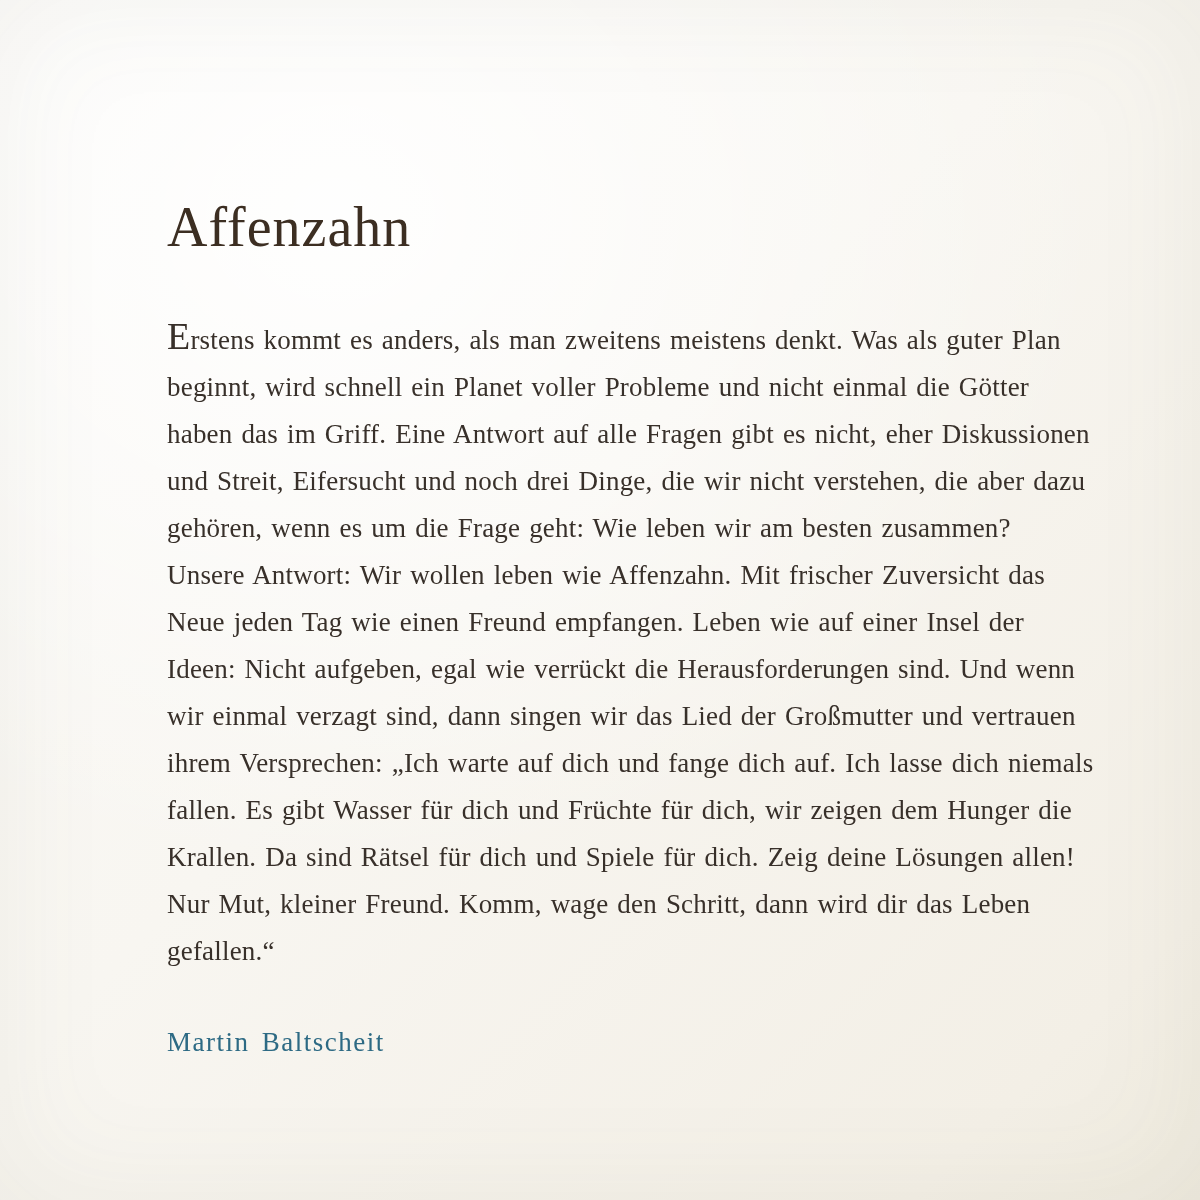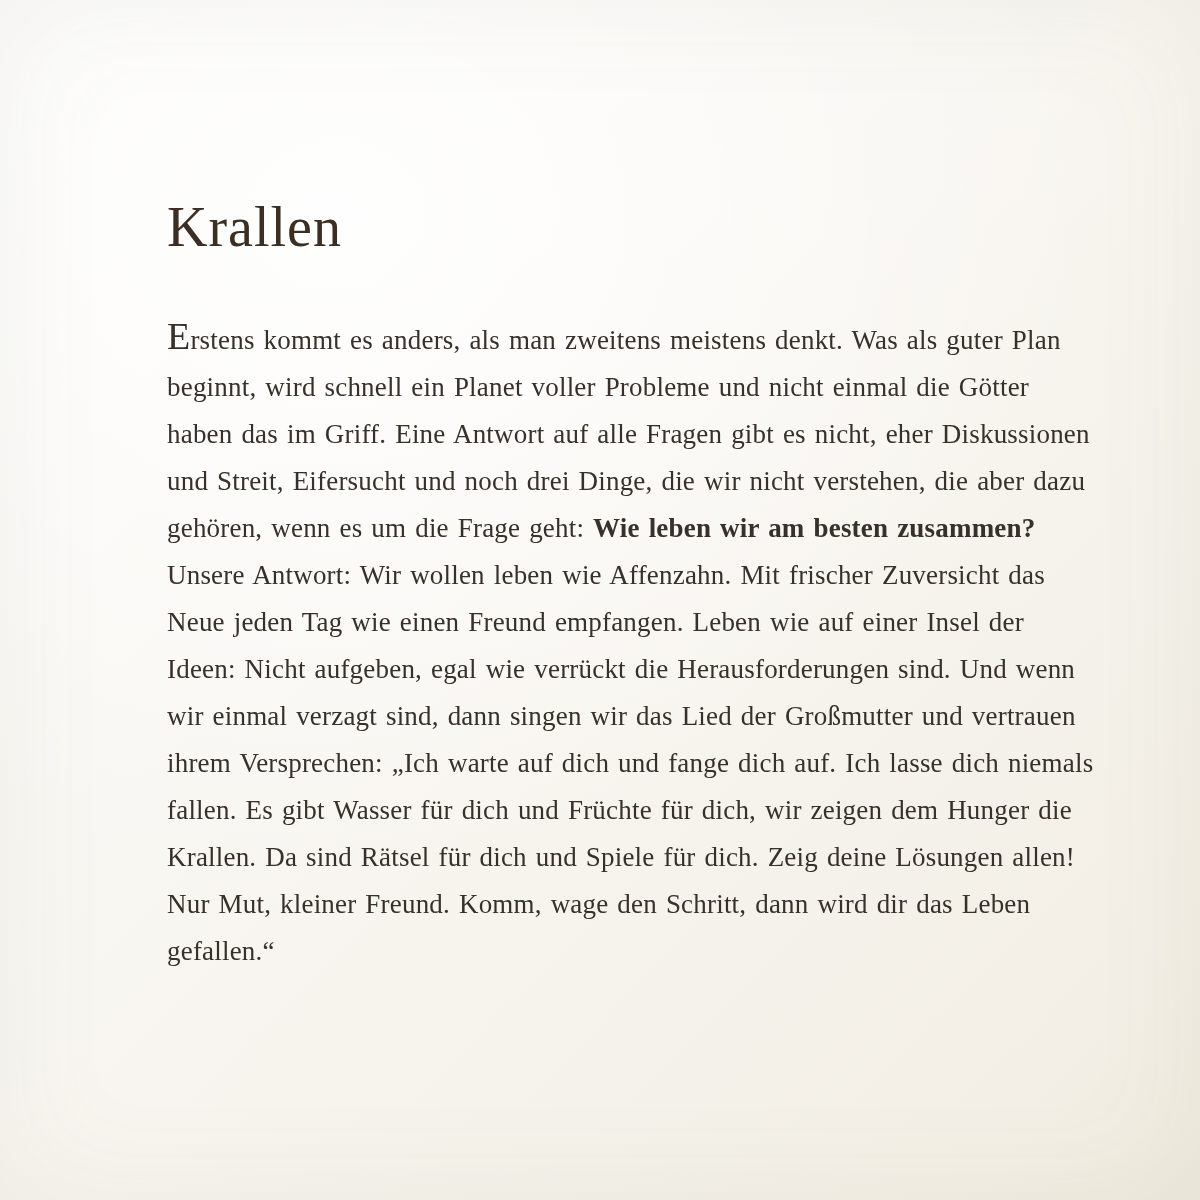--- a/index.html
+++ b/index.html
@@ -38,31 +38,32 @@
     line-height: 47px;
     letter-spacing: 0.2px;
     word-spacing: 2px;
     color: var(--ink, #38302a);
     text-align: left;
   }
   .body-text .initial {
     font-size: 38px;
     line-height: 0;
   }
-  .seg-bold { font-weight: 700; margin-top: 40px; }
+  .seg-bold { font-weight: 400; margin-top: 40px; }
   .seg-italic { }
   .author {
     margin-top: 52px;
     font-size: 27px;
     letter-spacing: 1.5px;
     word-spacing: 4px;
     color: var(--author-ink, #2d6a84);
   }
 </style>
 </head>
 <body>
 
 <div class="page">
-  <h1 class="title">Krallen</h1>
+  <h1 class="title">Affenzahn</h1>
 
   <p class="body-text"><span class="initial">E</span><span id="segments"><span class="seg-normal">rstens kommt es anders, als man zweitens meistens denkt. Was als guter Plan beginnt, wird schnell ein Planet voller Probleme und nicht einmal die Götter haben das im Griff. Eine Antwort auf alle Fragen gibt es nicht, eher Diskussionen und Streit, Eifersucht und noch drei Dinge, die wir nicht verstehen, die aber dazu gehören, wenn es um die Frage geht: </span><span class="seg-bold">Wie leben wir am besten zusammen?</span><span class="seg-normal"> Unsere Antwort: </span><span class="seg-italic">Wir wollen leben wie Affenzahn.</span><span class="seg-normal"> Mit frischer Zuversicht das Neue jeden Tag wie einen Freund empfangen. Leben wie auf einer Insel der Ideen: Nicht aufgeben, egal wie verrückt die Herausforderungen sind. Und wenn wir einmal verzagt sind, dann singen wir das Lied der Großmutter und vertrauen ihrem Versprechen: „Ich warte auf dich und fange dich auf. Ich lasse dich niemals fallen. Es gibt Wasser für dich und Früchte für dich, wir zeigen dem Hunger die Krallen. Da sind Rätsel für dich und Spiele für dich. Zeig deine Lösungen allen! Nur Mut, kleiner Freund. Komm, wage den Schritt, dann wird dir das Leben gefallen.“</span></span></p>
 
+  <div class="author">Martin Baltscheit</div>
 </div>
 
 </body></html>

